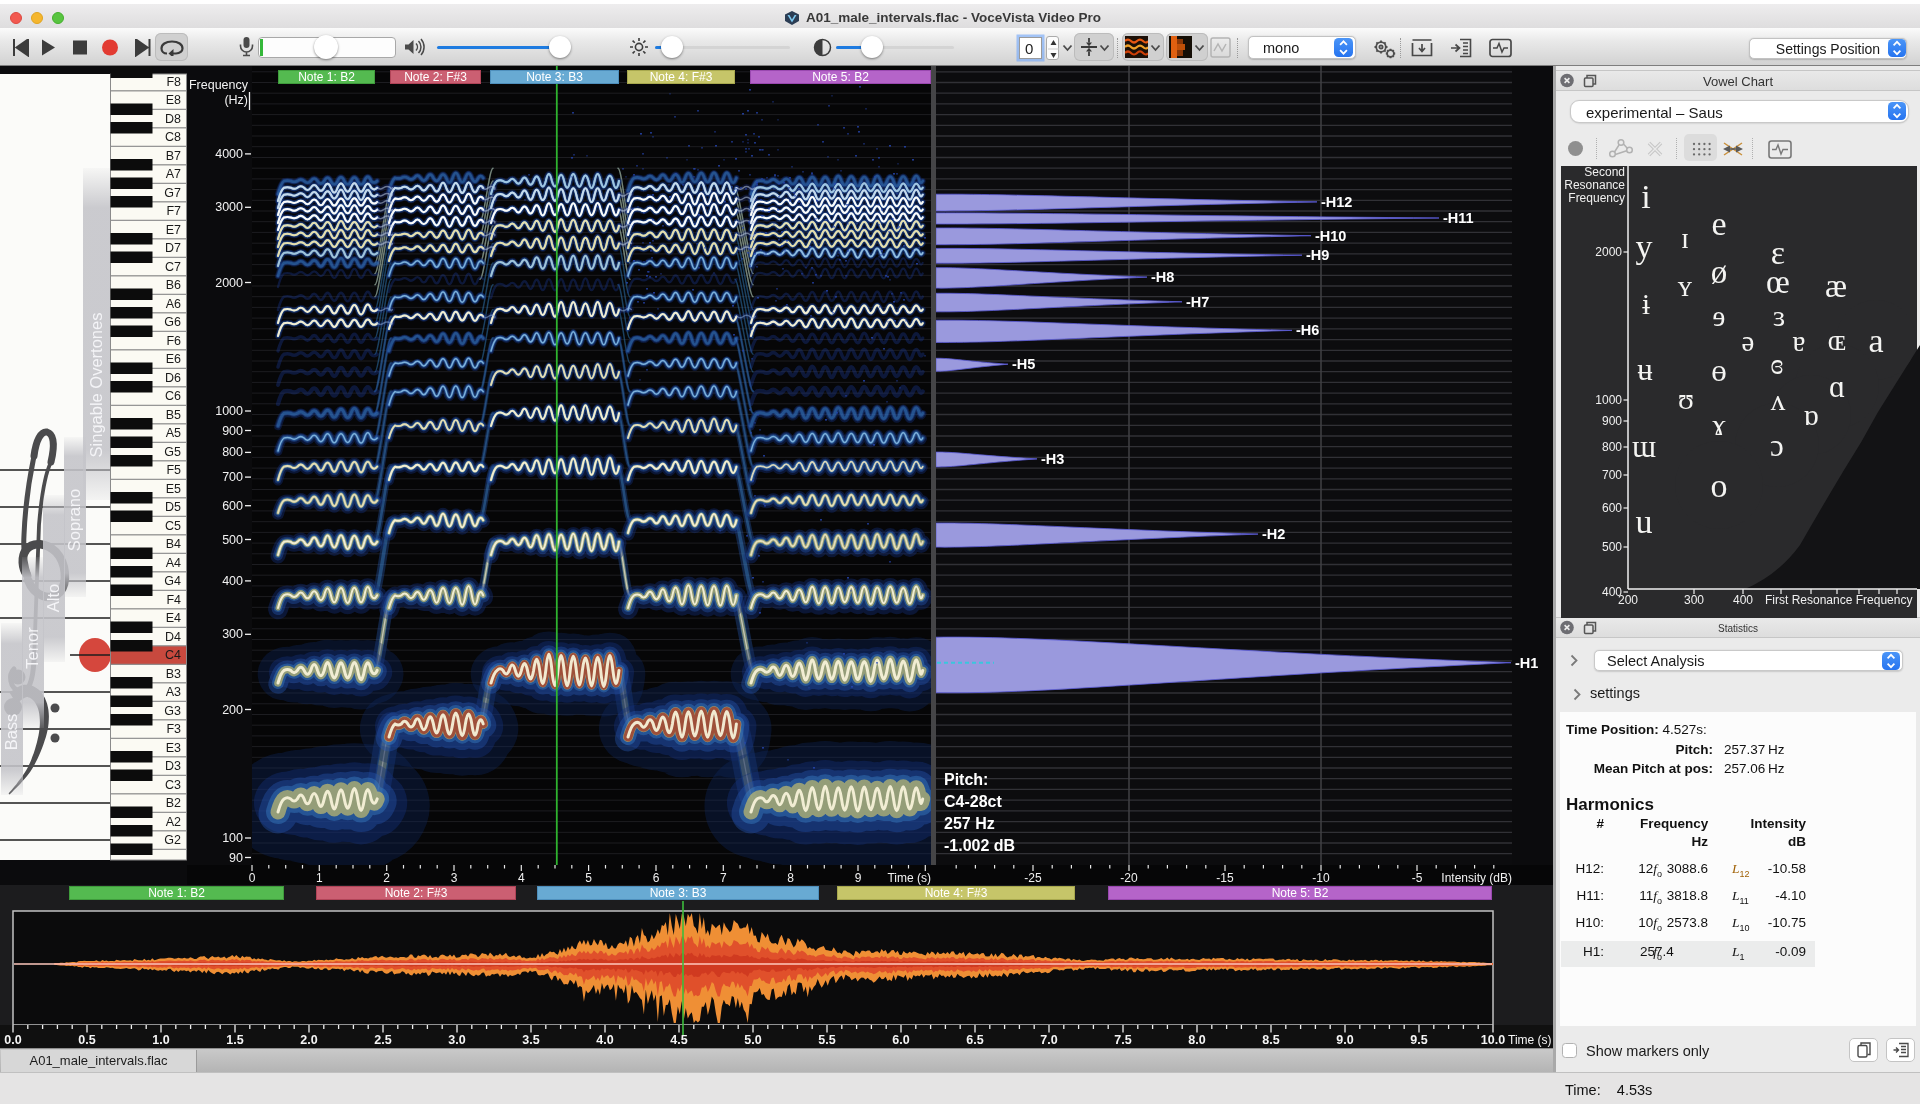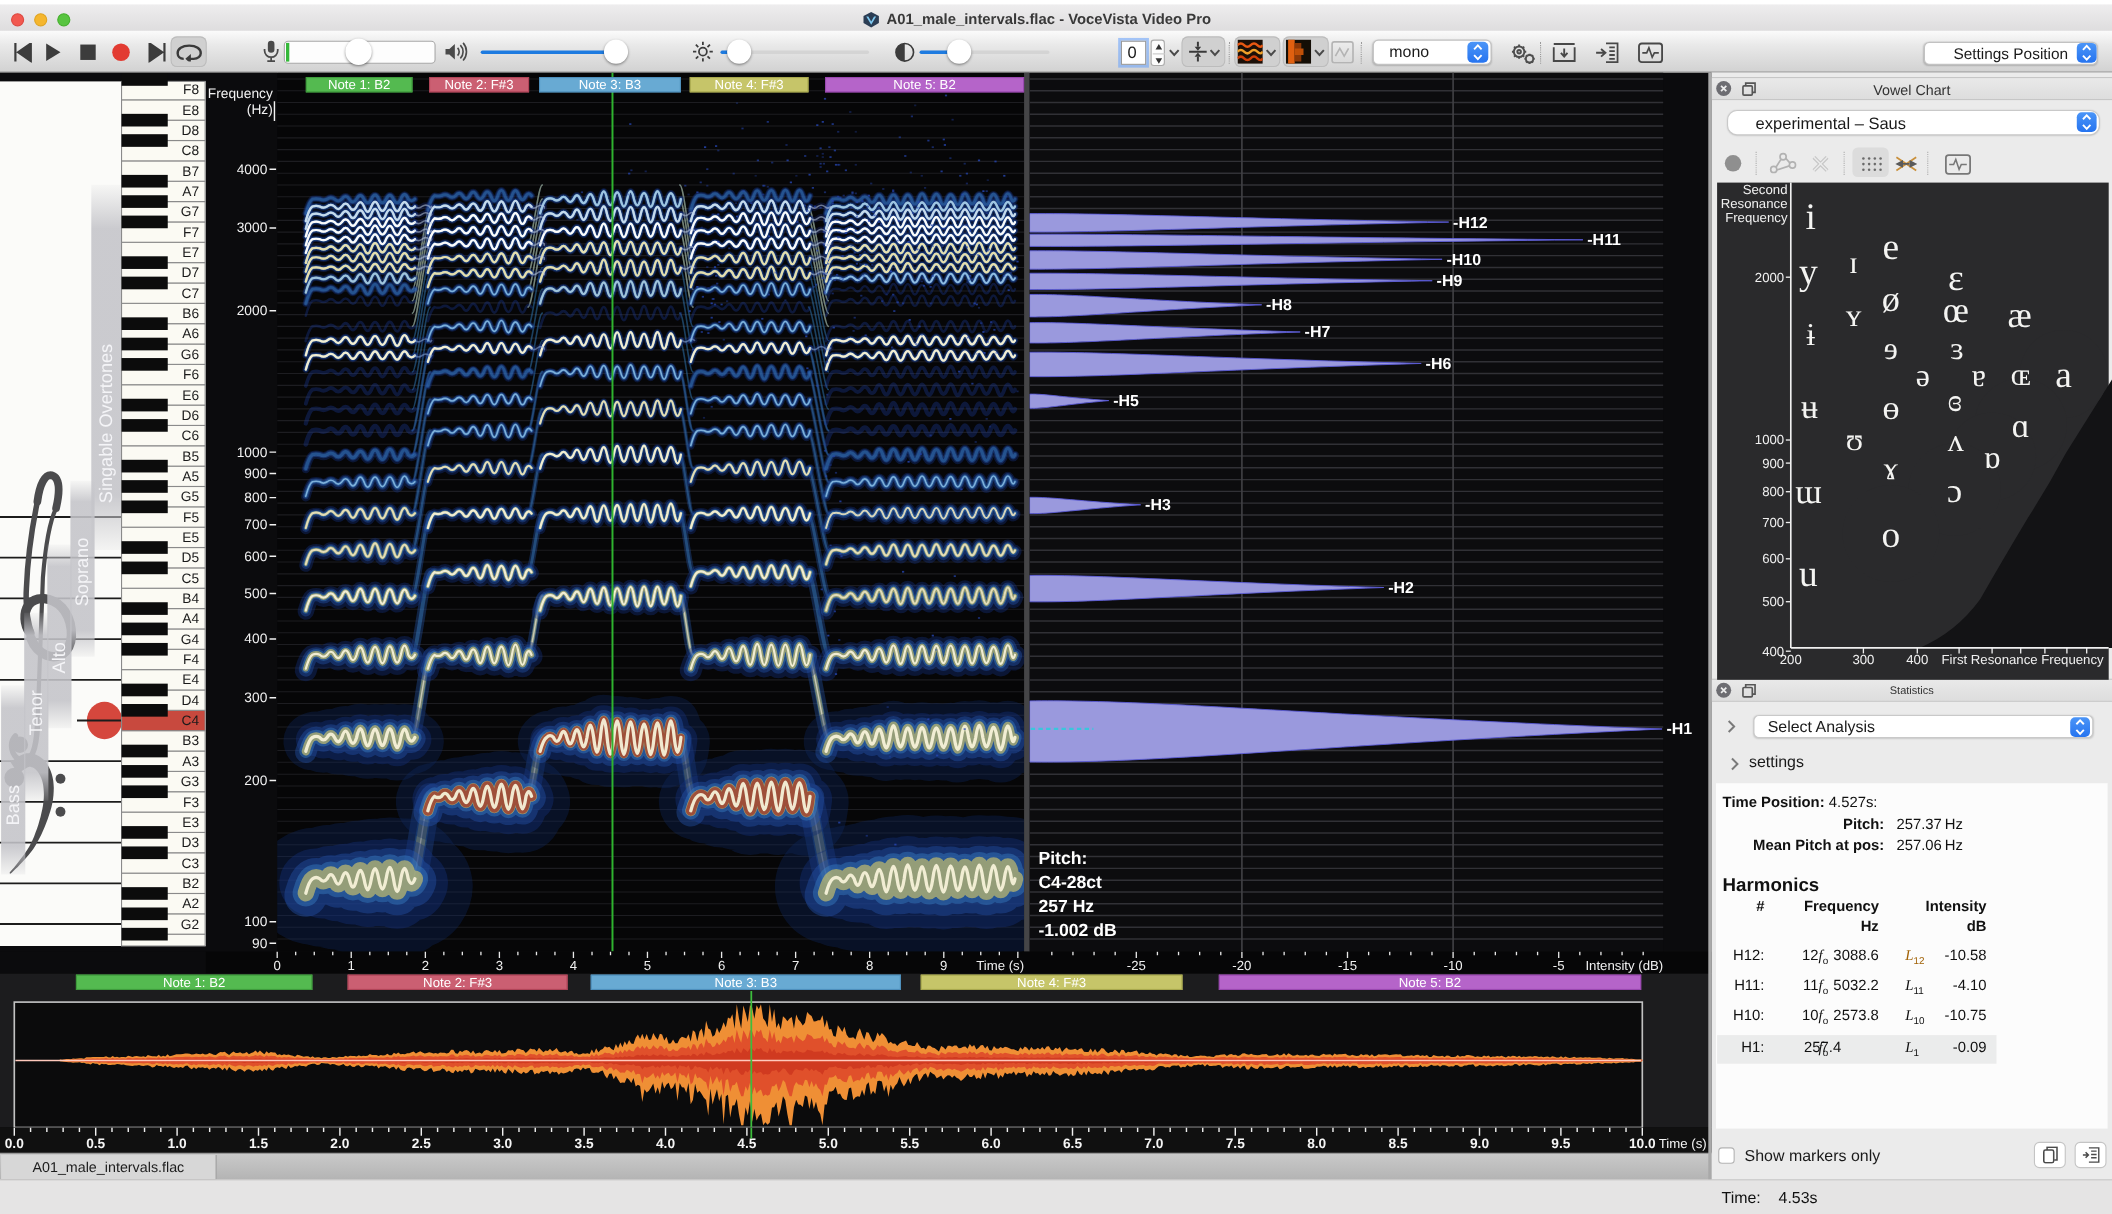--- a/index.html
+++ b/index.html
@@ -1778,21 +1778,21 @@
  <div style="position:absolute;left:1565px;top:9px;font-size:14.5px;color:#111">Time:&nbsp;&nbsp;&nbsp;&nbsp;4.53s</div>
 </div>
 <div style="position:absolute;left:1556px;top:66px;width:364px;height:1006px;background:#ebebeb">
 <div style="position:absolute;left:0;top:4px;width:364px;height:21px;background:linear-gradient(#e9e9e9,#dddddd);border-top:1px solid #c6c6c6;border-bottom:1px solid #c6c6c6;font-size:13px;color:#333;text-align:center;line-height:21px">Vowel Chart</div>
 <svg style="position:absolute;left:4px;top:7px" width="40" height="15">
       <circle cx="7" cy="7.5" r="6.8" fill="#6d6d72"></circle>
       <path d="M4.6 5.1L9.4 9.9M9.4 5.1L4.6 9.9" stroke="#ececec" stroke-width="1.6"></path>
       <rect x="24.5" y="5" width="8.5" height="8.5" rx="1" stroke="#565656" stroke-width="1.5" fill="none"></rect>
       <path d="M27 5V2.5H35.5V11H33" stroke="#565656" stroke-width="1.5" fill="none"></path>
     </svg>
-<div style="position:absolute;left:14px;top:34px;width:339px;height:23px;background:#fff;border:1px solid #c9c9c9;border-radius:9px;box-shadow:0 0.5px 1.5px rgba(0,0,0,0.15);font-size:15px;color:#1a1a1a;padding-left:25px;line-height:23px;box-sizing:border-box">experimental – Saus</div>
+<div style="position:absolute;left:14px;top:34px;width:339px;height:23px;background:#fff;border:1px solid #c9c9c9;border-radius:9px;box-shadow:0 0.5px 1.5px rgba(0,0,0,0.15);font-size:15px;color:#1a1a1a;padding-left:15px;line-height:23px;box-sizing:border-box">experimental – Saus</div>
 <div style="position:absolute;left:332px;top:36px;width:18px;height:18px;background:linear-gradient(#4b95f7,#2674f0);border-radius:4.5px"><svg width="18" height="18">
         <path d="M5.6 6.4L9.0 2.8L12.4 6.4M5.6 11.6L9.0 15.2L12.4 11.6" stroke="#fff" stroke-width="1.7" fill="none"></path>
       </svg></div>
 <div style="position:absolute;left:12px;top:75px;width:15px;height:15px;border-radius:50%;background:#8f8f8f"></div>
 <div style="position:absolute;left:40px;top:72px;height:21px;border-left:1.5px dotted #b0b0b0"></div>
 <svg style="position:absolute;left:52px;top:72px" width="26" height="21">
       <g stroke="#b2b2b2" stroke-width="1.5" fill="none">
         <circle cx="4.5" cy="16" r="2.8"></circle>
         <circle cx="13" cy="4.5" r="2.8"></circle>
         <circle cx="21.5" cy="12" r="2.8"></circle>
@@ -1860,21 +1860,21 @@
     <div style="position:absolute;left:192px;top:750px;width:58px;text-align:right;font-weight:bold;font-size:13.5px;color:#111">Intensity</div>
 <div style="position:absolute;left:84px;top:768px;width:68px;text-align:right;font-weight:bold;font-size:13.5px;color:#111">Hz</div>
     <div style="position:absolute;left:192px;top:768px;width:58px;text-align:right;font-weight:bold;font-size:13.5px;color:#111">dB</div>
 <div style="position:absolute;left:8px;top:795px;width:40px;text-align:right;font-size:13.5px;color:#111">H12:</div>
     <div style="position:absolute;left:58px;top:795px;width:48px;text-align:right;font-size:13.5px;color:#111">12<i style="font-family:Liberation Serif,serif">f</i><sub style="font-size:9px">o</sub></div>
     <div style="position:absolute;left:84px;top:795px;width:68px;text-align:right;font-size:13.5px;color:#111">3088.6</div>
     <div style="position:absolute;left:176px;top:795px;width:26px;text-align:left;font-size:13.5px;color:#a16207"><i style="font-family:Liberation Serif,serif">L</i><sub style="font-size:9px">12</sub></div>
     <div style="position:absolute;left:192px;top:795px;width:58px;text-align:right;font-size:13.5px;color:#111">-10.58</div>
 <div style="position:absolute;left:8px;top:822px;width:40px;text-align:right;font-size:13.5px;color:#111">H11:</div>
     <div style="position:absolute;left:58px;top:822px;width:48px;text-align:right;font-size:13.5px;color:#111">11<i style="font-family:Liberation Serif,serif">f</i><sub style="font-size:9px">o</sub></div>
-    <div style="position:absolute;left:84px;top:822px;width:68px;text-align:right;font-size:13.5px;color:#111">5032.2</div>
+    <div style="position:absolute;left:84px;top:822px;width:68px;text-align:right;font-size:13.5px;color:#111">3818.8</div>
     <div style="position:absolute;left:176px;top:822px;width:26px;text-align:left;font-size:13.5px;color:#111"><i style="font-family:Liberation Serif,serif">L</i><sub style="font-size:9px">11</sub></div>
     <div style="position:absolute;left:192px;top:822px;width:58px;text-align:right;font-size:13.5px;color:#111">-4.10</div>
 <div style="position:absolute;left:8px;top:849px;width:40px;text-align:right;font-size:13.5px;color:#111">H10:</div>
     <div style="position:absolute;left:58px;top:849px;width:48px;text-align:right;font-size:13.5px;color:#111">10<i style="font-family:Liberation Serif,serif">f</i><sub style="font-size:9px">o</sub></div>
     <div style="position:absolute;left:84px;top:849px;width:68px;text-align:right;font-size:13.5px;color:#111">2573.8</div>
     <div style="position:absolute;left:176px;top:849px;width:26px;text-align:left;font-size:13.5px;color:#111"><i style="font-family:Liberation Serif,serif">L</i><sub style="font-size:9px">10</sub></div>
     <div style="position:absolute;left:192px;top:849px;width:58px;text-align:right;font-size:13.5px;color:#111">-10.75</div>
 <div style="position:absolute;left:8px;top:878px;width:40px;text-align:right;font-size:13.5px;color:#111">H1:</div>
     <div style="position:absolute;left:58px;top:878px;width:48px;text-align:right;font-size:13.5px;color:#111"><i style="font-family:Liberation Serif,serif">f</i><sub style="font-size:9px">o</sub></div>
     <div style="position:absolute;left:84px;top:878px;width:68px;text-align:left;font-size:13.5px;color:#111">257.4</div>

